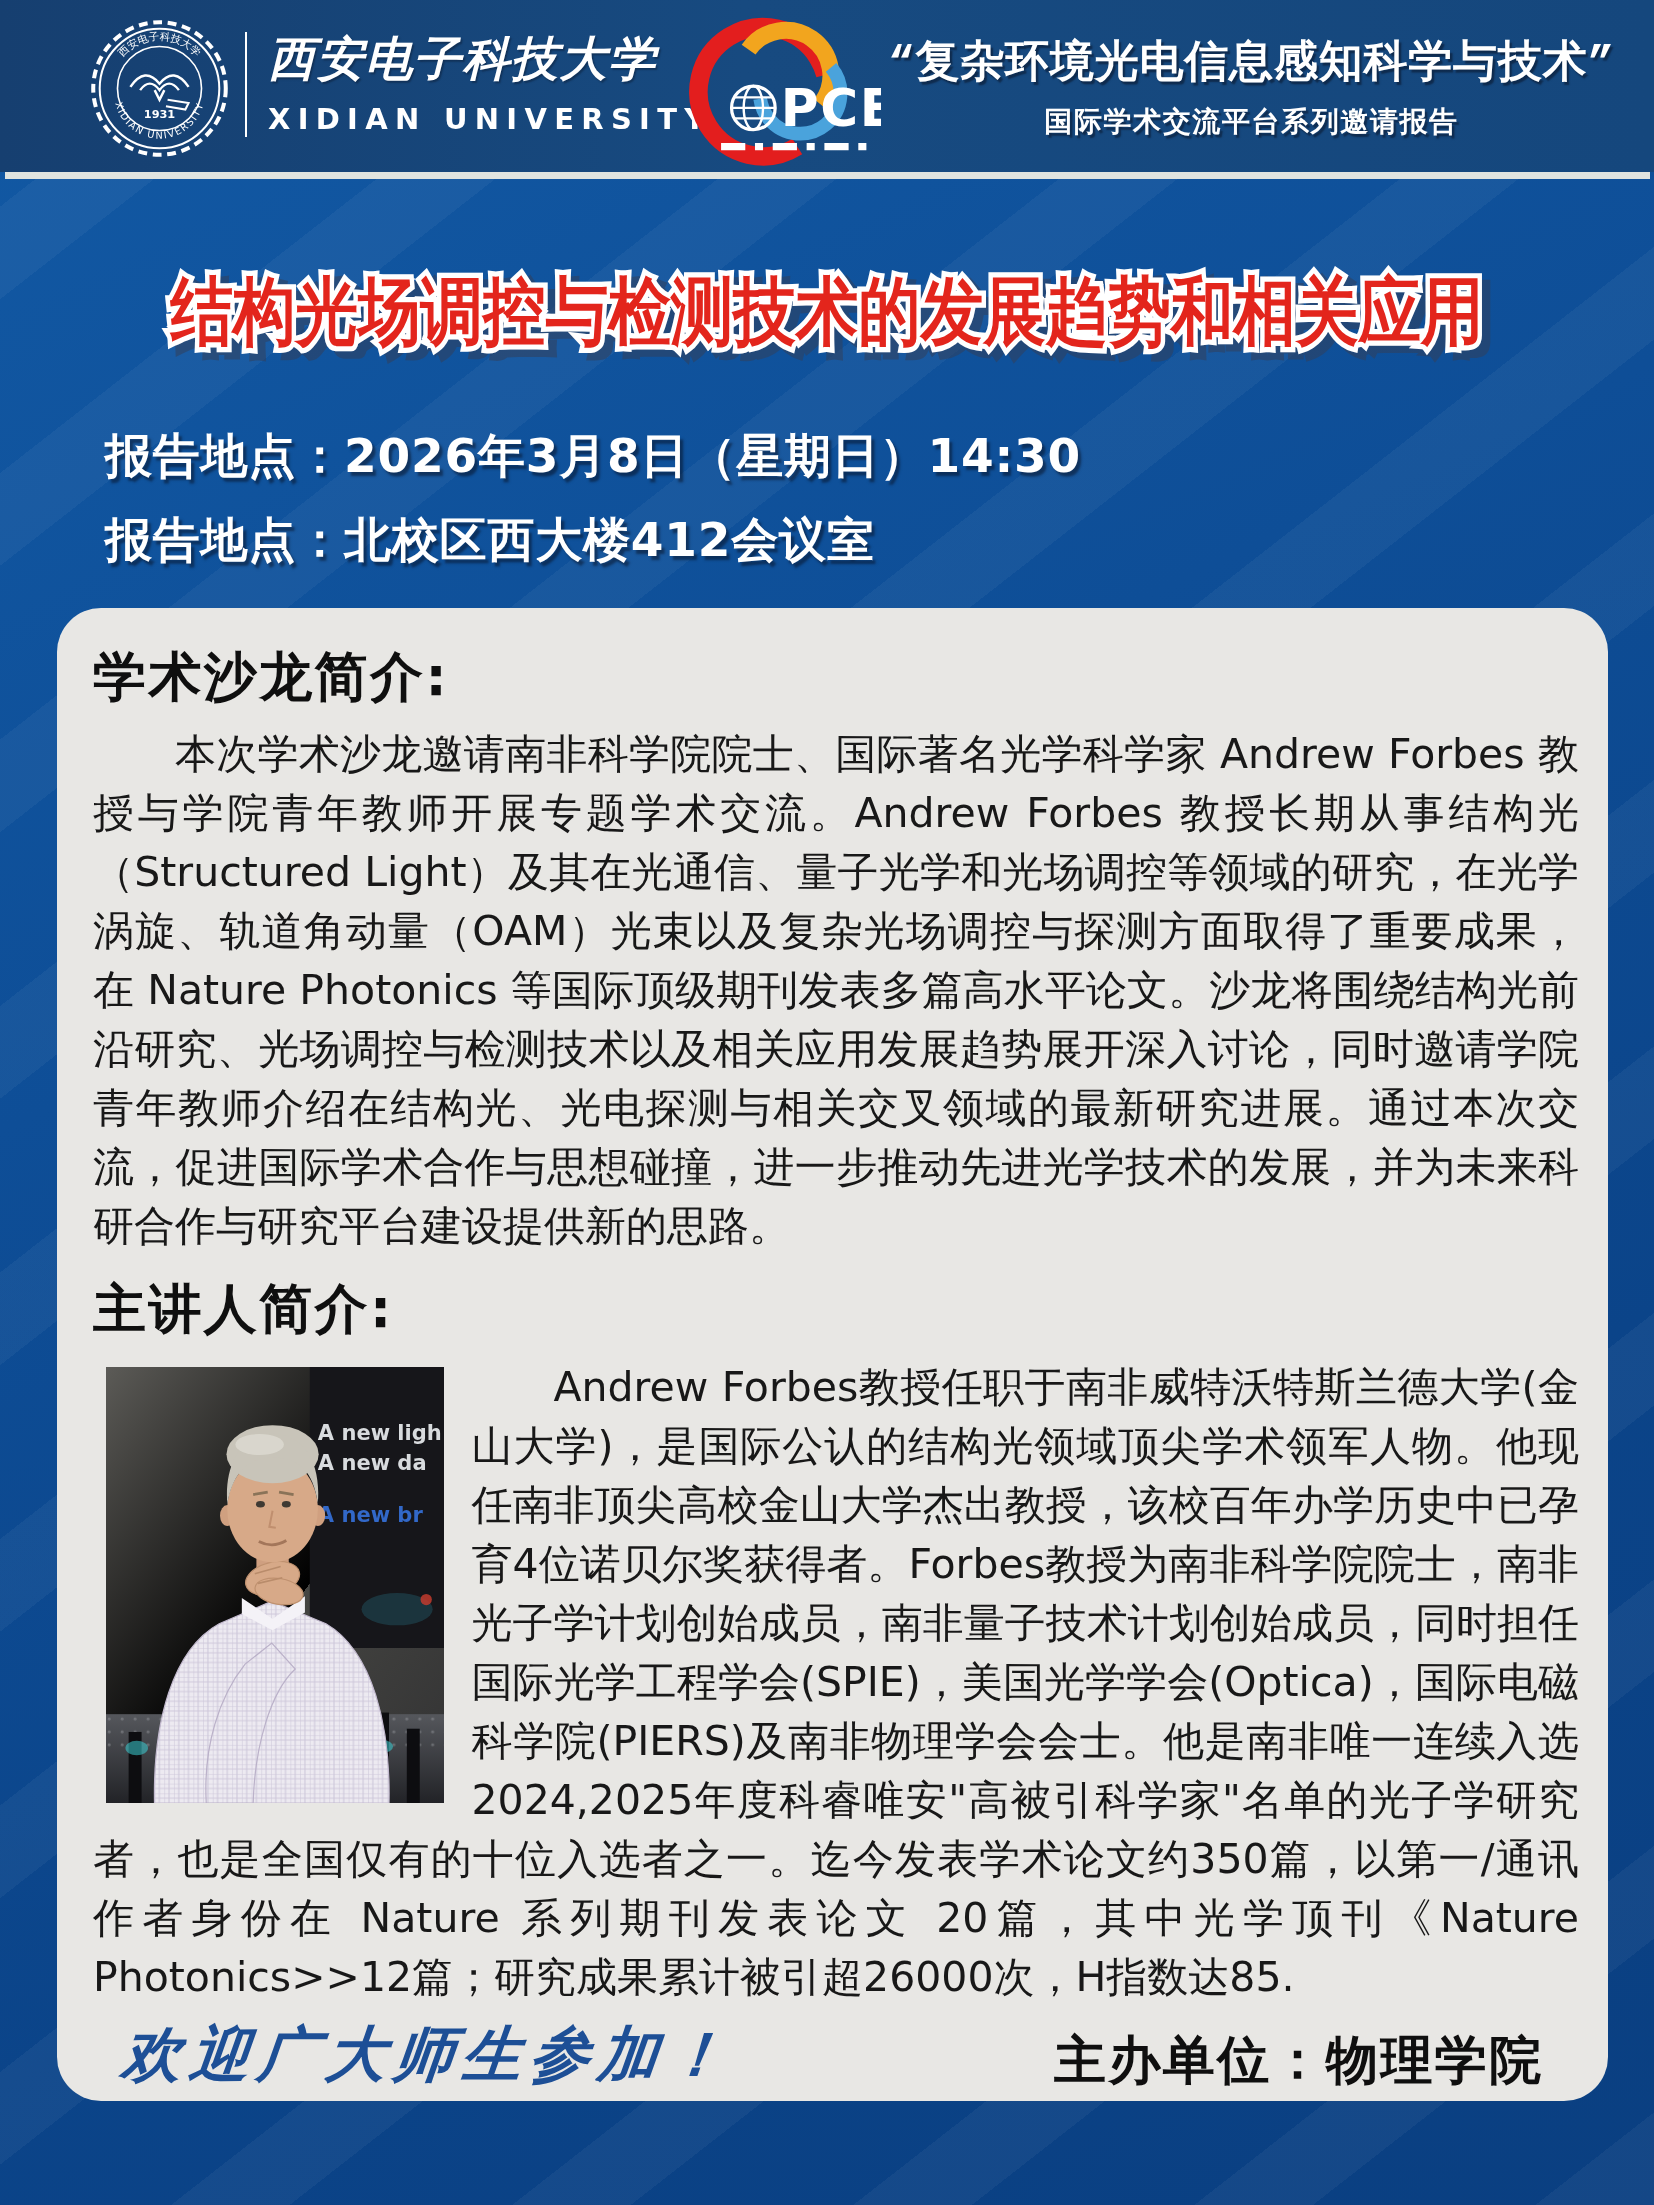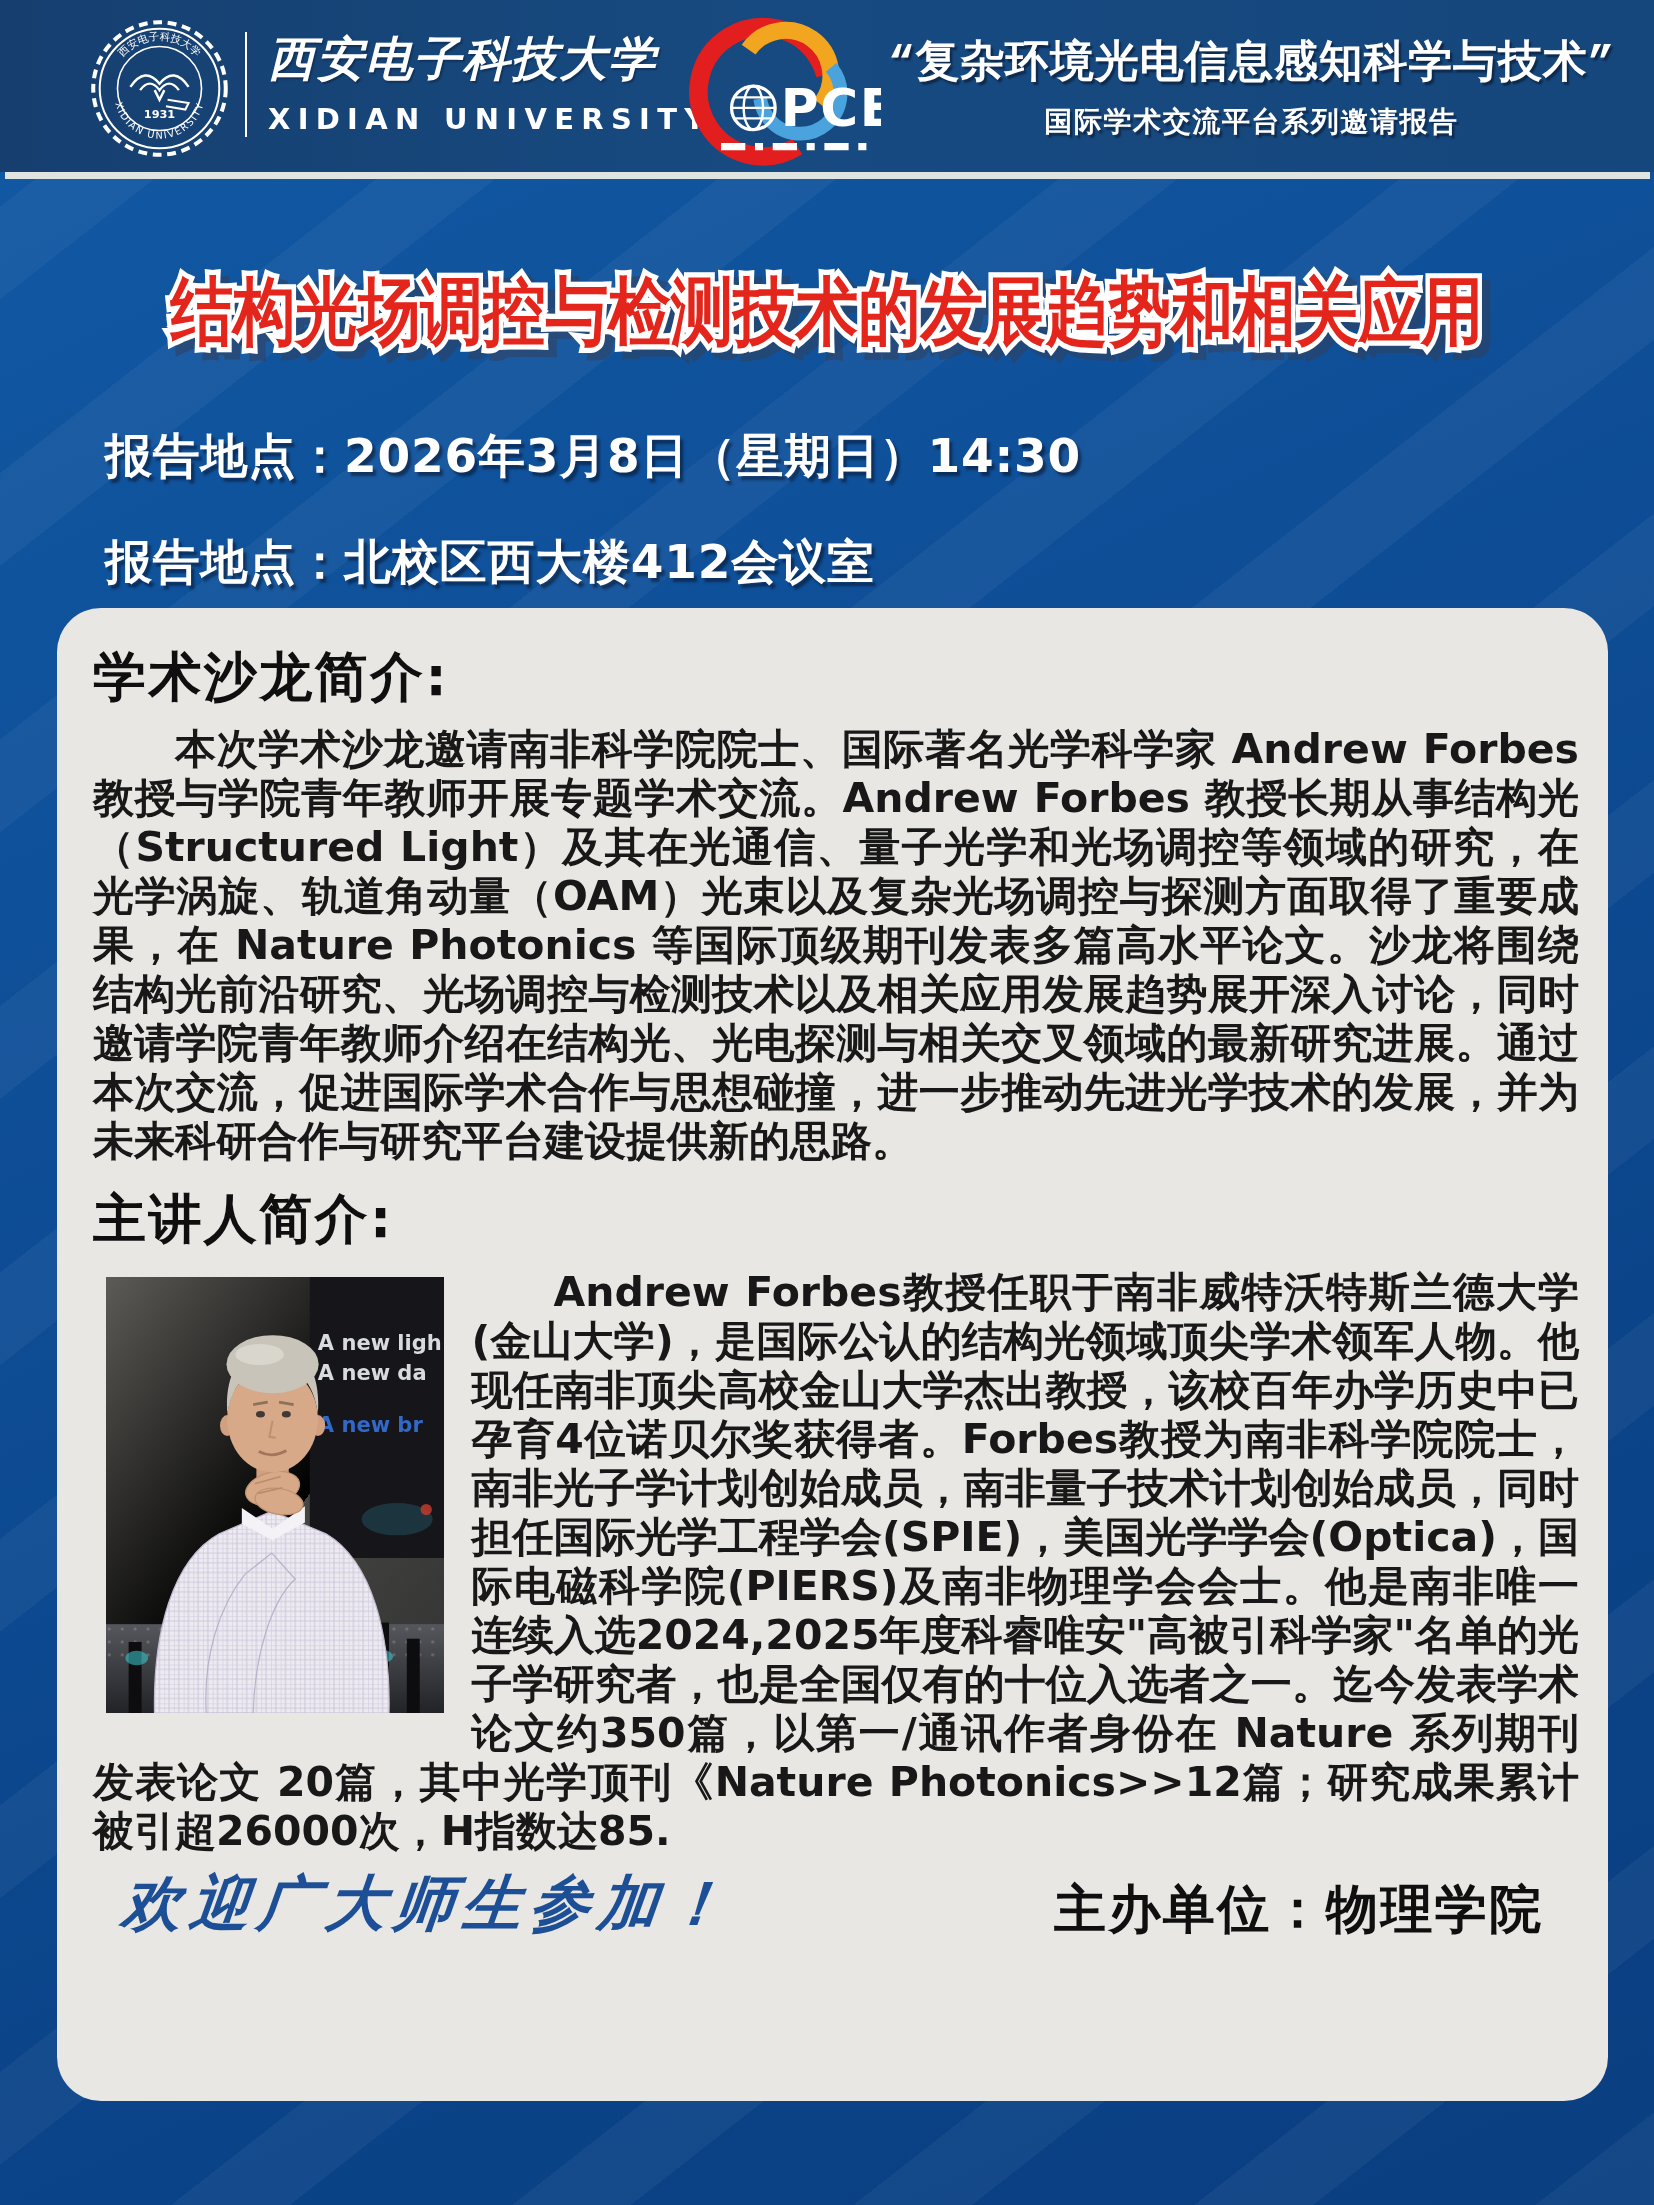--- a/index.html
+++ b/index.html
@@ -22,27 +22,27 @@
   .header-series{position:absolute;left:868px;top:32px;width:767px;text-align:center;color:#fff;font-weight:bold;font-family:Liberation Mono, monospace;}
   .series-l1{font-size:44px;letter-spacing:0.8px;text-shadow:2.4px 3.2px 1.6px rgba(8,14,30,.5);white-space:nowrap;}
   .series-l2{margin-top:12px;font-size:28px;letter-spacing:1.6px;text-shadow:2.4px 3.2px 1.6px rgba(8,14,30,.5);white-space:nowrap;}
   
   .title-svg{position:absolute;left:0;top:242px;width:1654px;height:145px;}
   .title-shadow{font-size:92px;font-weight:bold;fill:#32405c;stroke:#32405c;stroke-width:14px;opacity:.55;}
   .title-main{font-size:92px;font-weight:bold;fill:#e3251c;stroke:#ffffff;stroke-width:13px;paint-order:stroke fill;}
   
   .meta{position:absolute;left:105px;top:425px;color:#fff;font-weight:bold;}
   .meta-line{font-size:47px;letter-spacing:0.8px;text-shadow:3.2px 4px 2.4px rgba(8,14,30,.5);white-space:nowrap;}
-  .meta-line + .meta-line{margin-top:43px;}
+  .meta-line + .meta-line{margin-top:21px;}
   
   .card{position:absolute;left:57px;top:608px;width:1551px;height:1493px;background:#e8e7e4;
     border-radius:44px;box-sizing:border-box;padding:27.5px 29px 0 36px;color:#161616;overflow:hidden;}
   .card h2{margin:6.5px 0 11.3px 0;font-size:53px;font-weight:900;letter-spacing:2.4px;color:#0f0f0f;}
-  .body-text{margin:0;font-size:41px;line-height:49px;text-align:justify;text-justify:inter-character;
-    color:#181818;font-weight:bold;}
+  .body-text{margin:0;font-size:41px;line-height:59px;text-align:justify;text-justify:inter-character;
+    color:#181818;}
   .intro{ text-indent:2em;}
   .speaker-wrap{margin-top:3.2px;}
   .speaker-photo{float:left;width:338px;height:436px;margin:9.7px 27.5px 8px 13px;display:block;}
   .bio{text-indent:2em;}
   .card-footer{clear:both;display:flex;justify-content:space-between;align-items:flex-end;margin-top:8px;padding:0 16px 0 29px;}
   .welcome{font-size:60px;font-weight:bold;font-style:italic;color:#1d4f96;
     font-family:"DejaVu Serif","Liberation Serif",serif;transform:skewX(-6deg);letter-spacing:8px;white-space:nowrap;}
   .organizer{font-size:52px;font-weight:900;color:#0f0f0f;letter-spacing:2.4px;white-space:nowrap;margin-right:19.4px;}
   
   svg text{font-family:"DejaVu Sans","Liberation Sans",sans-serif;}

